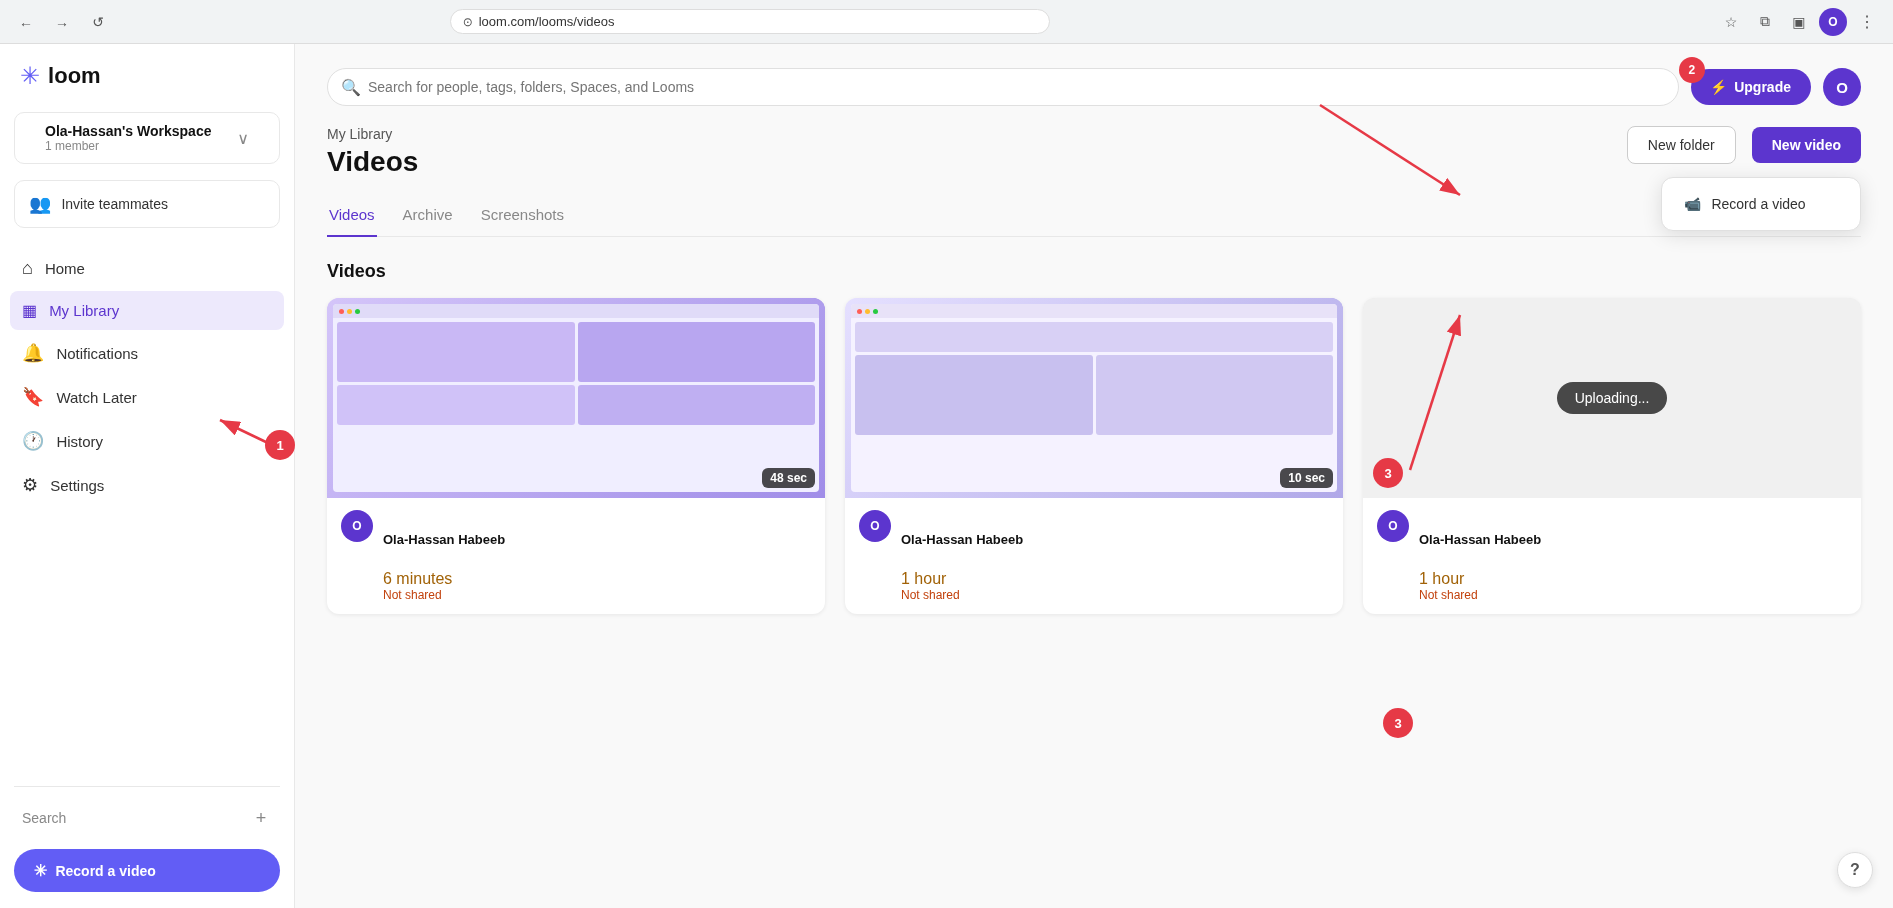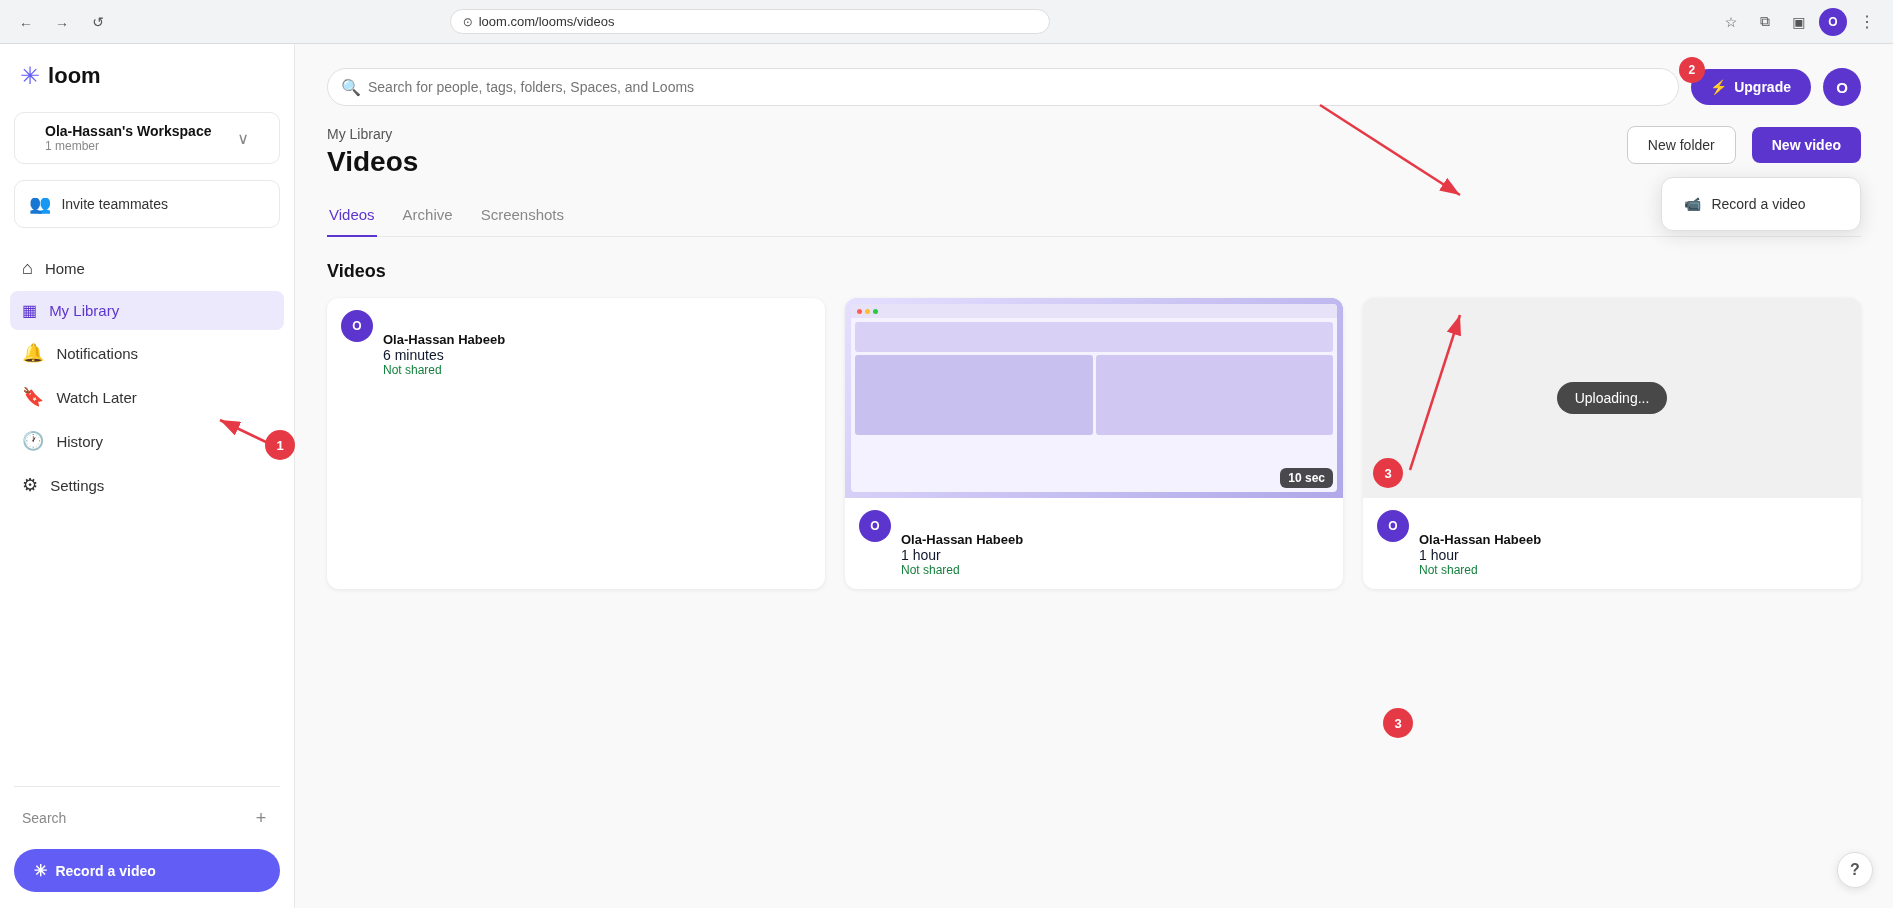--- a/index.html
+++ b/index.html
@@ -435,26 +435,27 @@
     .video-details {
       flex: 1;
     }
     .video-author {
       font-size: 13px;
       font-weight: 600;
       color: #111;
       margin-top: 22px;
     }
     .video-time {
-      font-size: 14px;
-      color: #0f172a;
+      font-size: 16px;
+      color: #a16207;
+      margin-top: 23px;
     }
     .video-sharing {
       font-size: 12px;
-      color: #15803d;
+      color: #c2410c;
     }
     .annotation-circle {
       width: 32px; height: 32px;
       border-radius: 50%;
       background: #e63946;
       color: white;
       font-size: 14px;
       font-weight: bold;
       display: flex; align-items: center; justify-content: center;
     }
@@ -609,20 +610,41 @@
       <div class="tab">
         <span>Screenshots</span>
       </div>
     </div>
 
     <h2 class="section-title">Videos</h2>
 
     <div class="videos-grid">
 
       <div class="video-card">
+        <div class="video-thumbnail thumb-1">
+
+          <div style="width:100%;height:100%;position:relative;overflow:hidden;">
+            <div style="position:absolute;top:0;left:0;right:0;bottom:0;background:linear-gradient(135deg,#d4c5f9,#a08de8);">
+              <div style="position:absolute;top:6px;left:6px;right:6px;bottom:6px;background:#f0eeff;border-radius:4px;">
+                <div style="background:#e0dbf8;height:14px;border-radius:4px 4px 0 0;display:flex;align-items:center;padding:0 6px;gap:3px;">
+                  <div style="width:5px;height:5px;border-radius:50%;background:#ff5f57;"></div>
+                  <div style="width:5px;height:5px;border-radius:50%;background:#ffbd2e;"></div>
+                  <div style="width:5px;height:5px;border-radius:50%;background:#28ca41;"></div>
+                </div>
+                <div style="padding:4px;display:grid;grid-template-columns:1fr 1fr;gap:3px;">
+                  <div style="background:#c9b8f5;border-radius:3px;height:60px;"></div>
+                  <div style="background:#b8a6f0;border-radius:3px;height:60px;"></div>
+                  <div style="background:#d0c2f8;border-radius:3px;height:40px;"></div>
+                  <div style="background:#bfaff2;border-radius:3px;height:40px;"></div>
+                </div>
+              </div>
+            </div>
+          </div>
+          <div class="video-duration-badge">48 sec</div>
+        </div>
         <div class="video-info">
           <div class="video-meta">
             <div class="video-avatar">O</div>
             <div class="video-details">
               <div class="video-author">Ola-Hassan Habeeb</div>
               <div class="video-time">
                 <span>6 minutes</span>
               </div>
               <div class="video-sharing">Not shared</div>
             </div>

